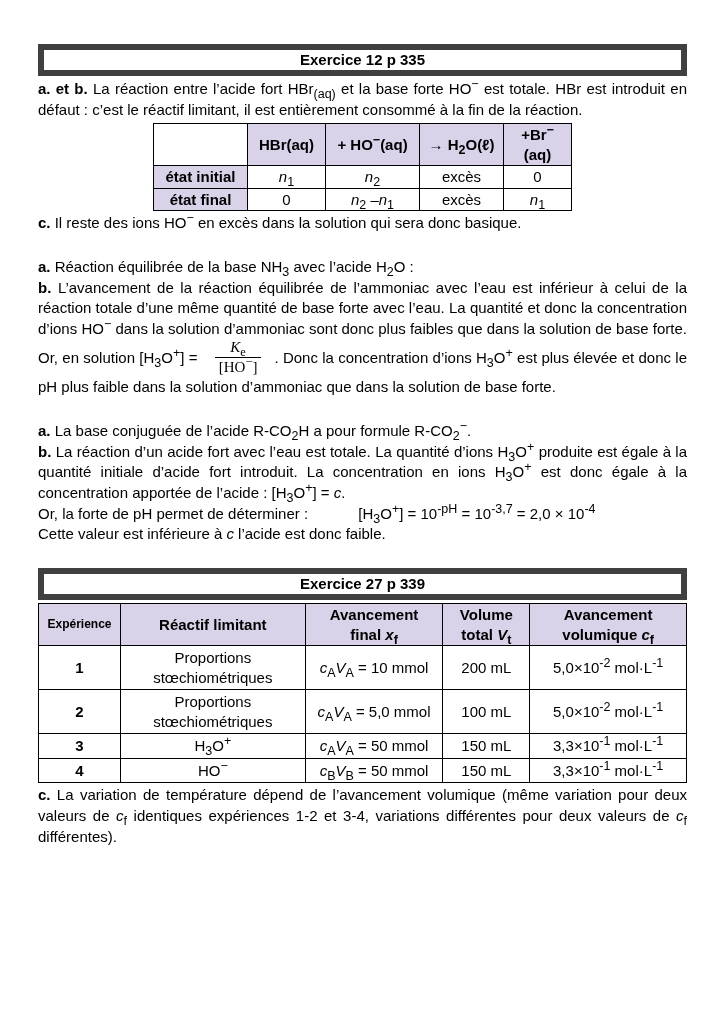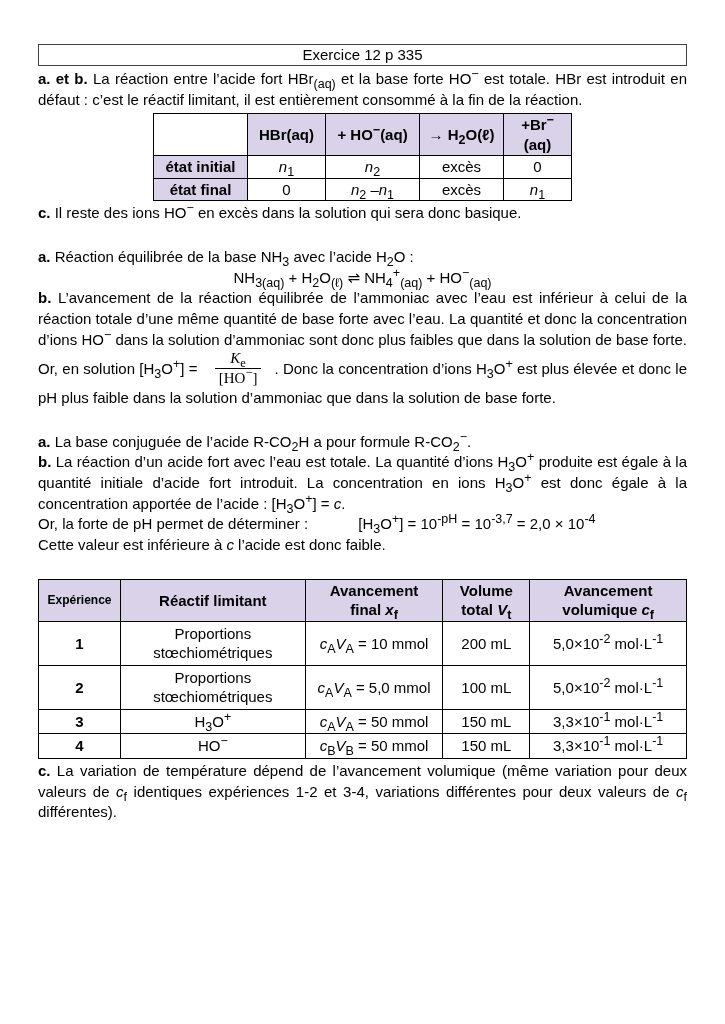--- a/index.html
+++ b/index.html
@@ -5,21 +5,21 @@
   * { box-sizing: border-box; }
   html, body { margin: 0; padding: 0; background: #ffffff; }
   body {
     width: 725px; min-height: 1024px;
     font-family: "Liberation Sans", "DejaVu Sans", sans-serif;
     font-size: 15px; color: #000;
   }
   .page { padding: 44px 38px 30px 38px; }
   section.ex { margin-bottom: 23px; }
   .ex-title {
-    border: 1px solid #404040; font-weight: 400; text-align: center;
+    border: 6px solid #404040; font-weight: 700; text-align: center;
     padding: 1px 0 2px 0; margin-bottom: 3px;
   }
   p { margin: 0; line-height: 1.38; }
   .just { text-align: justify; }
   .center { text-align: center; }
   sub, sup { line-height: 0; }
   table { border-collapse: collapse; font-size: 15px; }
   .tbl th, .tbl td {
     border: 1px solid #000; text-align: center;
     padding: 1px 6px; line-height: 1.3;
@@ -81,35 +81,37 @@
           <td>excès</td>
           <td><i>n</i><sub>1</sub></td>
         </tr>
       </tbody>
     </table>
     <p><b>c.</b> Il reste des ions HO<sup>−</sup> en excès dans la solution qui sera donc basique.</p>
   </section>
 
   <section class="ex">
     <p><b>a.</b> Réaction équilibrée de la base NH<sub>3</sub> avec l’acide H<sub>2</sub>O :</p>
-    <p class="center">NH<sub>3(aq)</sub> + H<sub>2</sub>O<sub>(ℓ)</sub> ⇌ NH<sub>4</sub><sup>+</sup><sub>(aq)</sub> + HO<sup>−</sup><sub>(aq)</sub></p>
     <p class="just"><b>b.</b> L’avancement de la réaction équilibrée de l’ammoniac avec l’eau est inférieur à celui de la réaction totale d’une même quantité de base forte avec l’eau. La quantité et donc la concentration d’ions HO<sup>−</sup> dans la solution d’ammoniac sont donc plus faibles que dans la solution de base forte. Or, en solution [H<sub>3</sub>O<sup>+</sup>] = <span class="frac"><span class="fnum"><i>K</i><sub>e</sub></span><span class="fden">[HO<sup>−</sup>]</span></span>. Donc la concentration d’ions H<sub>3</sub>O<sup>+</sup> est plus élevée et donc le pH plus faible dans la solution d’ammoniac que dans la solution de base forte.</p>
   </section>
 
   <section class="ex">
     <p><b>a.</b> La base conjuguée de l’acide R-CO<sub>2</sub>H a pour formule R-CO<sub>2</sub><sup>−</sup>.</p>
     <p class="just"><b>b.</b> La réaction d’un acide fort avec l’eau est totale. La quantité d’ions H<sub>3</sub>O<sup>+</sup> produite est égale à la quantité initiale d’acide fort introduit. La concentration en ions H<sub>3</sub>O<sup>+</sup> est donc égale à la concentration apportée de l’acide : [H<sub>3</sub>O<sup>+</sup>] = <i>c</i>.</p>
     <p>
       <span>Or, la forte de pH permet de déterminer :</span>
       <span class="tabgap">[H<sub>3</sub>O<sup>+</sup>] = 10<sup>-pH</sup> = 10<sup>-3,7</sup> = 2,0 × 10<sup>-4</sup></span>
     </p>
     <p>Cette valeur est inférieure à <i>c</i> l’acide est donc faible.</p>
   </section>
 
   <section class="ex">
+    <div class="ex-title">
+      <span>Exercice 27 p 339</span>
+    </div>
     <table class="tbl tbl2">
       <colgroup>
         <col style="width:82px">
           <col style="width:185px">
           <col style="width:138px">
           <col style="width:87px">
           <col style="width:157px">
       </colgroup>
       <tbody>
         <tr>

